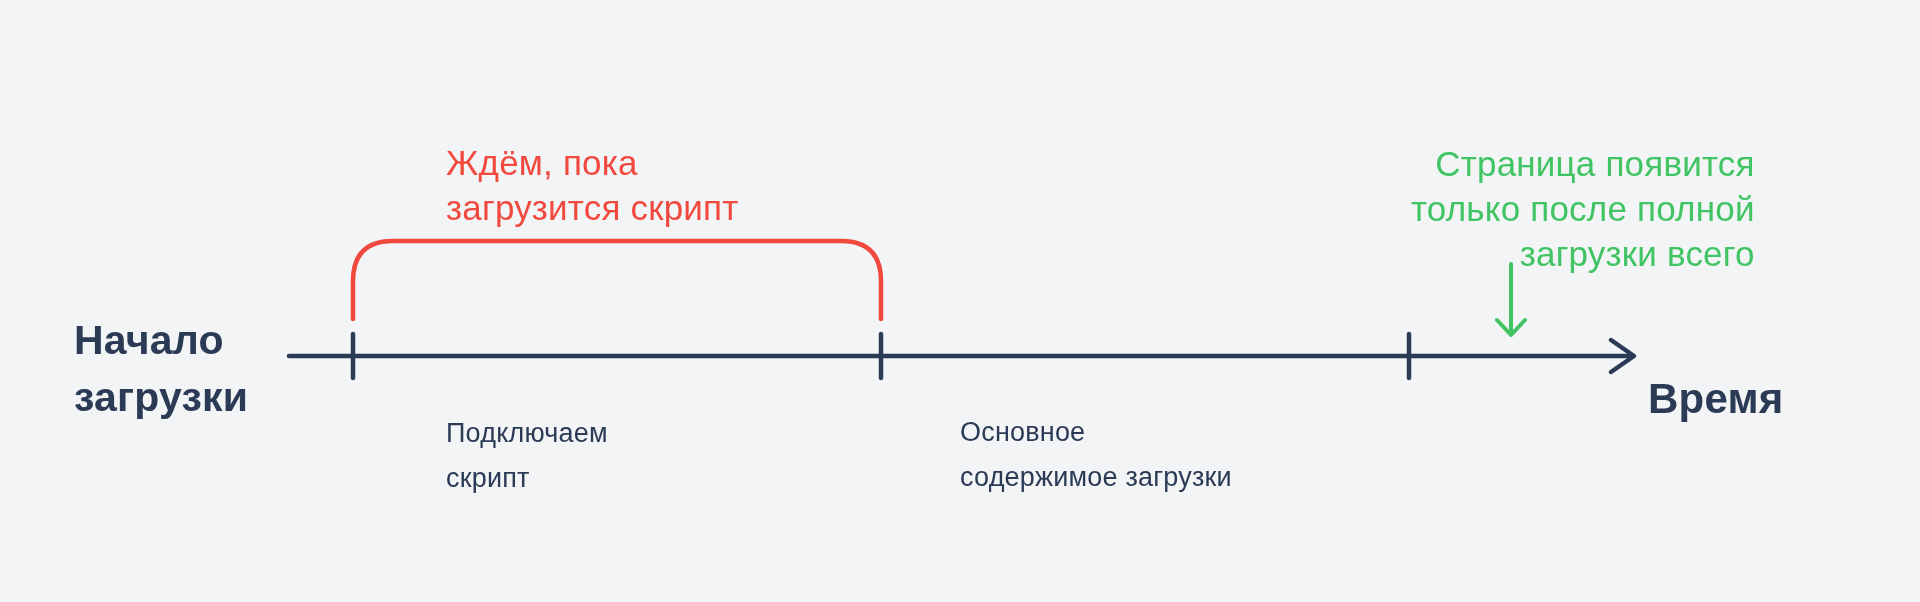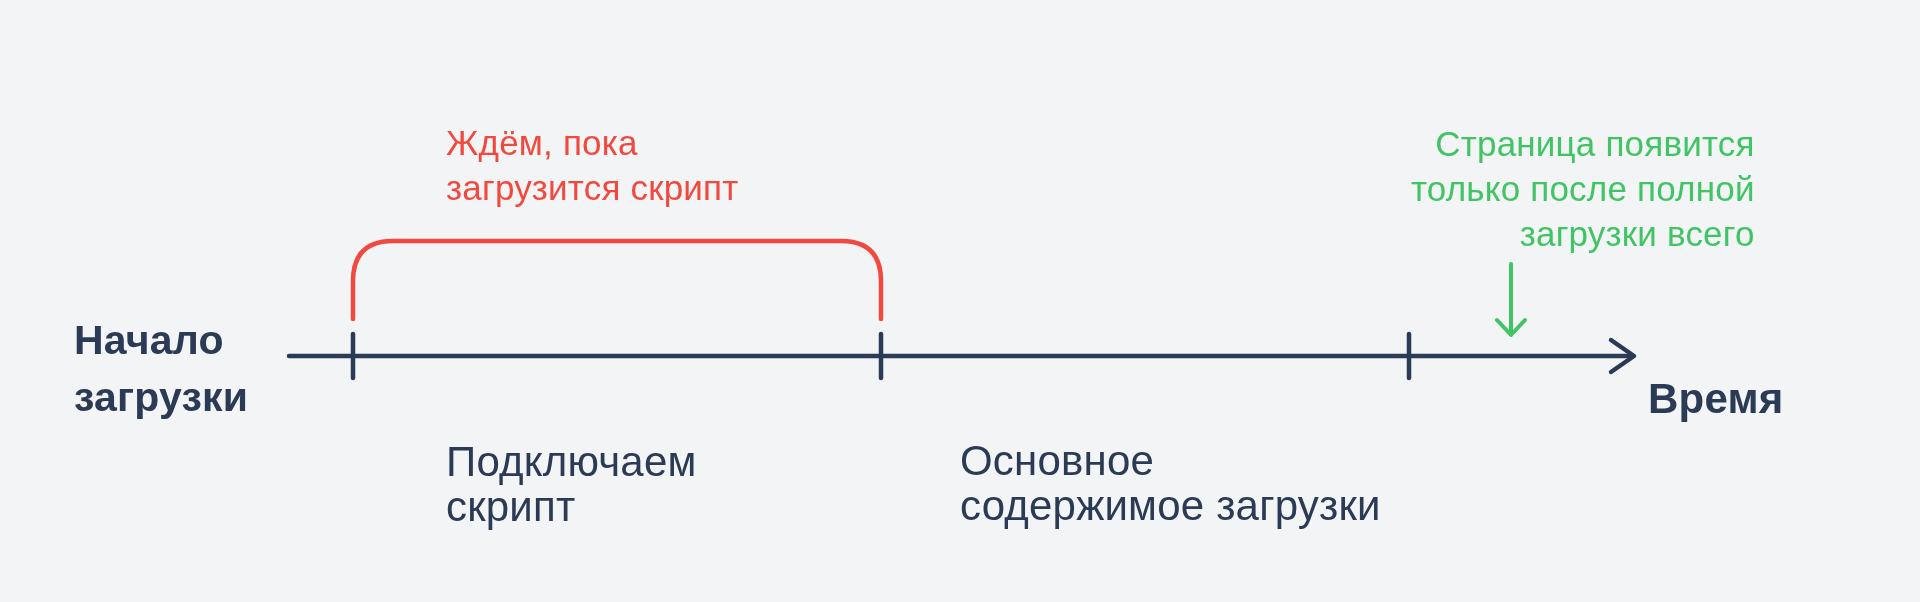--- a/index.html
+++ b/index.html
@@ -35,28 +35,28 @@
   }
   .axis-label {
     color: var(--navy);
     font-size: 41px;
     line-height: 57px;
     font-weight: bold;
   }
   .annotation {
     font-size: 35px;
     line-height: 45px;
+    margin-top: 20px;
   }
   .annotation.red { color: var(--red); }
   .annotation.green { color: var(--green); text-align: right; }
   .segment-label {
     color: var(--navy);
-    font-size: 42px;
+    font-size: 27px;
     line-height: 45px;
-    margin-top: 28px;
   }
   .label-start { left: 74px;  top: 312px; }
   .label-time  { left: 1648px; top: 377px; font-size: 42px; line-height: 44px; }
   .ann-wait    { left: 446px;  top: 120px; }
   .ann-empty   { left: 961px;  top: 223px; }
   .ann-appears { left: 1411px; top: 121px; }
   .seg-script  { left: 446px;  top: 411px; }
   .seg-content { left: 960px;  top: 410px; }
 </style>
 </head>

